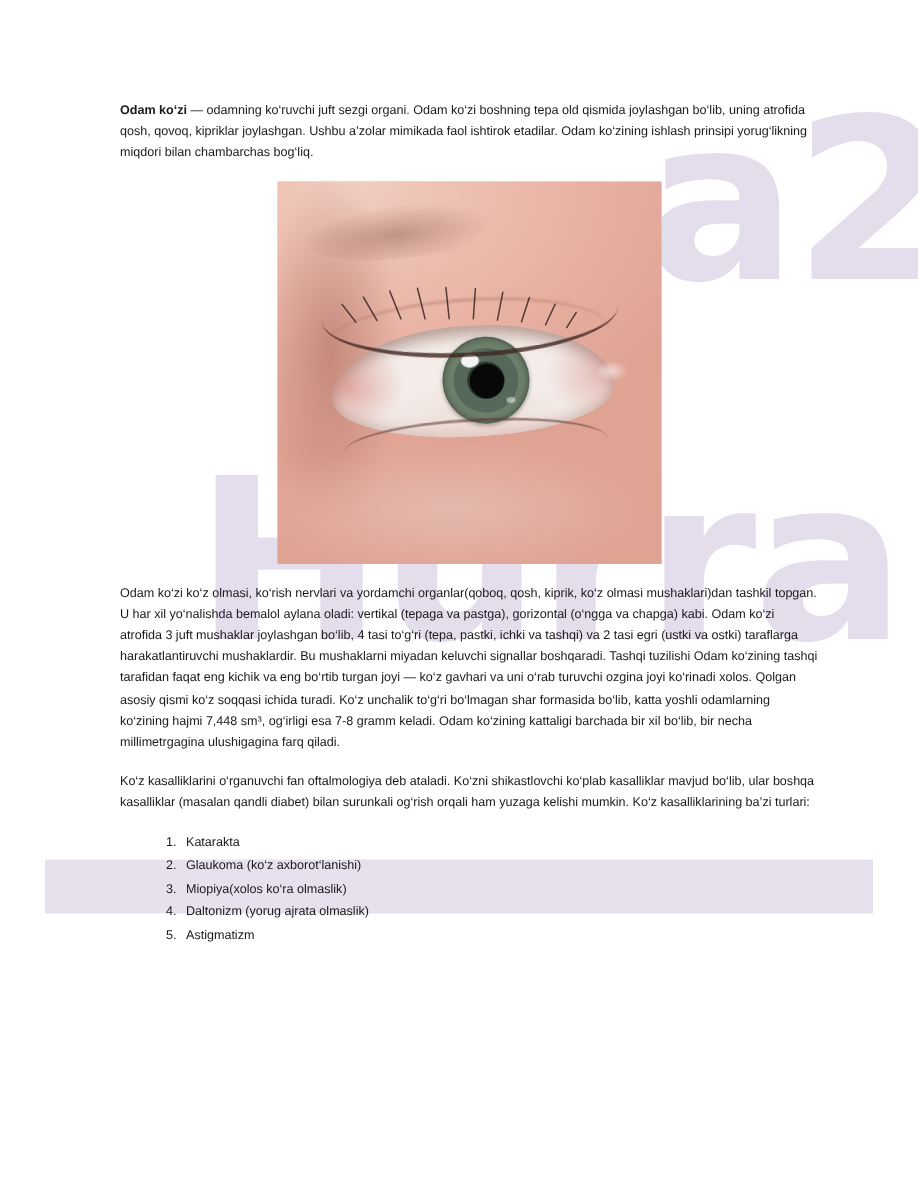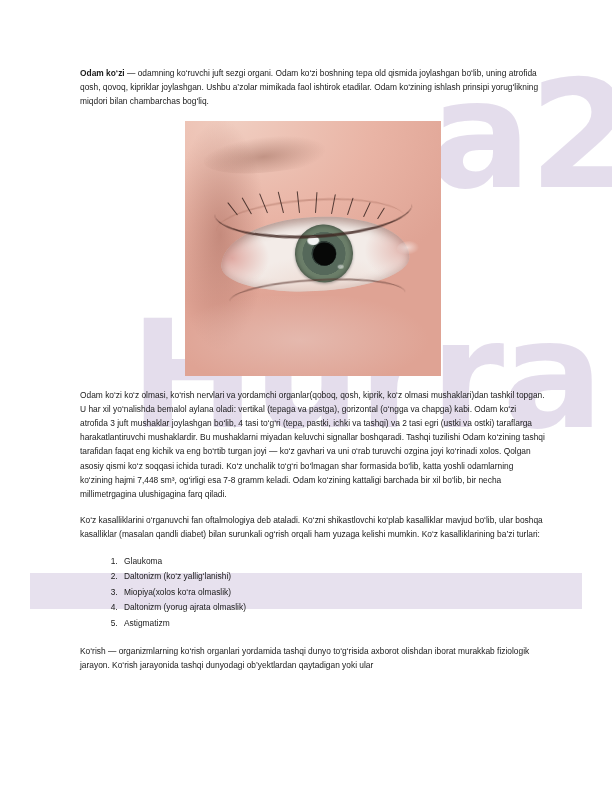--- a/index.html
+++ b/index.html
@@ -277,23 +277,22 @@
         <div class="lash" style="left:178px; top:80px;  height:16px; transform:rotate(25deg);"></div>
         <div class="lash" style="left:192px; top:85px;  height:13px; transform:rotate(32deg);"></div>
       </div>
     </div>
 
     <p>Odam ko‘zi ko‘z olmasi, ko‘rish nervlari va yordamchi organlar(qoboq, qosh, kiprik, ko‘z olmasi mushaklari)dan tashkil topgan. U har xil yo‘nalishda bemalol aylana oladi: vertikal (tepaga va pastga), gorizontal (o‘ngga va chapga) kabi. Odam ko‘zi atrofida 3 juft mushaklar joylashgan bo‘lib, 4 tasi to‘g‘ri (tepa, pastki, ichki va tashqi) va 2 tasi egri (ustki va ostki) taraflarga harakatlantiruvchi mushaklardir. Bu mushaklarni miyadan keluvchi signallar boshqaradi. Tashqi tuzilishi Odam ko‘zining tashqi tarafidan faqat eng kichik va eng bo‘rtib turgan joyi — ko‘z gavhari va uni o‘rab turuvchi ozgina joyi ko‘rinadi xolos. Qolgan asosiy qismi ko‘z soqqasi ichida turadi. Ko‘z unchalik to‘g‘ri bo‘lmagan shar formasida bo‘lib, katta yoshli odamlarning ko‘zining hajmi 7,448 sm³, og‘irligi esa 7-8 gramm keladi. Odam ko‘zining kattaligi barchada bir xil bo‘lib, bir necha millimetrgagina ulushigagina farq qiladi.</p>
 
     <p>Ko‘z kasalliklarini o‘rganuvchi fan oftalmologiya deb ataladi. Ko‘zni shikastlovchi ko‘plab kasalliklar mavjud bo‘lib, ular boshqa kasalliklar (masalan qandli diabet) bilan surunkali og‘rish orqali ham yuzaga kelishi mumkin. Ko‘z kasalliklarining ba’zi turlari:</p>
 
     <ol class="disease-list">
-      <li>Glaukoma</li>
-      <li>Daltonizm (ko‘z yallig‘lanishi)</li>
+      <li>Katarakta</li>
+      <li>Glaukoma (ko‘z axborot‘lanishi)</li>
       <li>Miopiya(xolos ko‘ra olmaslik)</li>
       <li>Daltonizm (yorug ajrata olmaslik)</li>
       <li>Astigmatizm</li>
     </ol>
 
-    <p class="tight">Ko‘rish — organizmlarning ko‘rish organlari yordamida tashqi dunyo to‘g‘risida axborot olishdan iborat murakkab fiziologik jarayon. Ko‘rish jarayonida tashqi dunyodagi ob’yektlardan qaytadigan yoki ular</p>
 
   </div>
 </div>
 
 </body></html>

